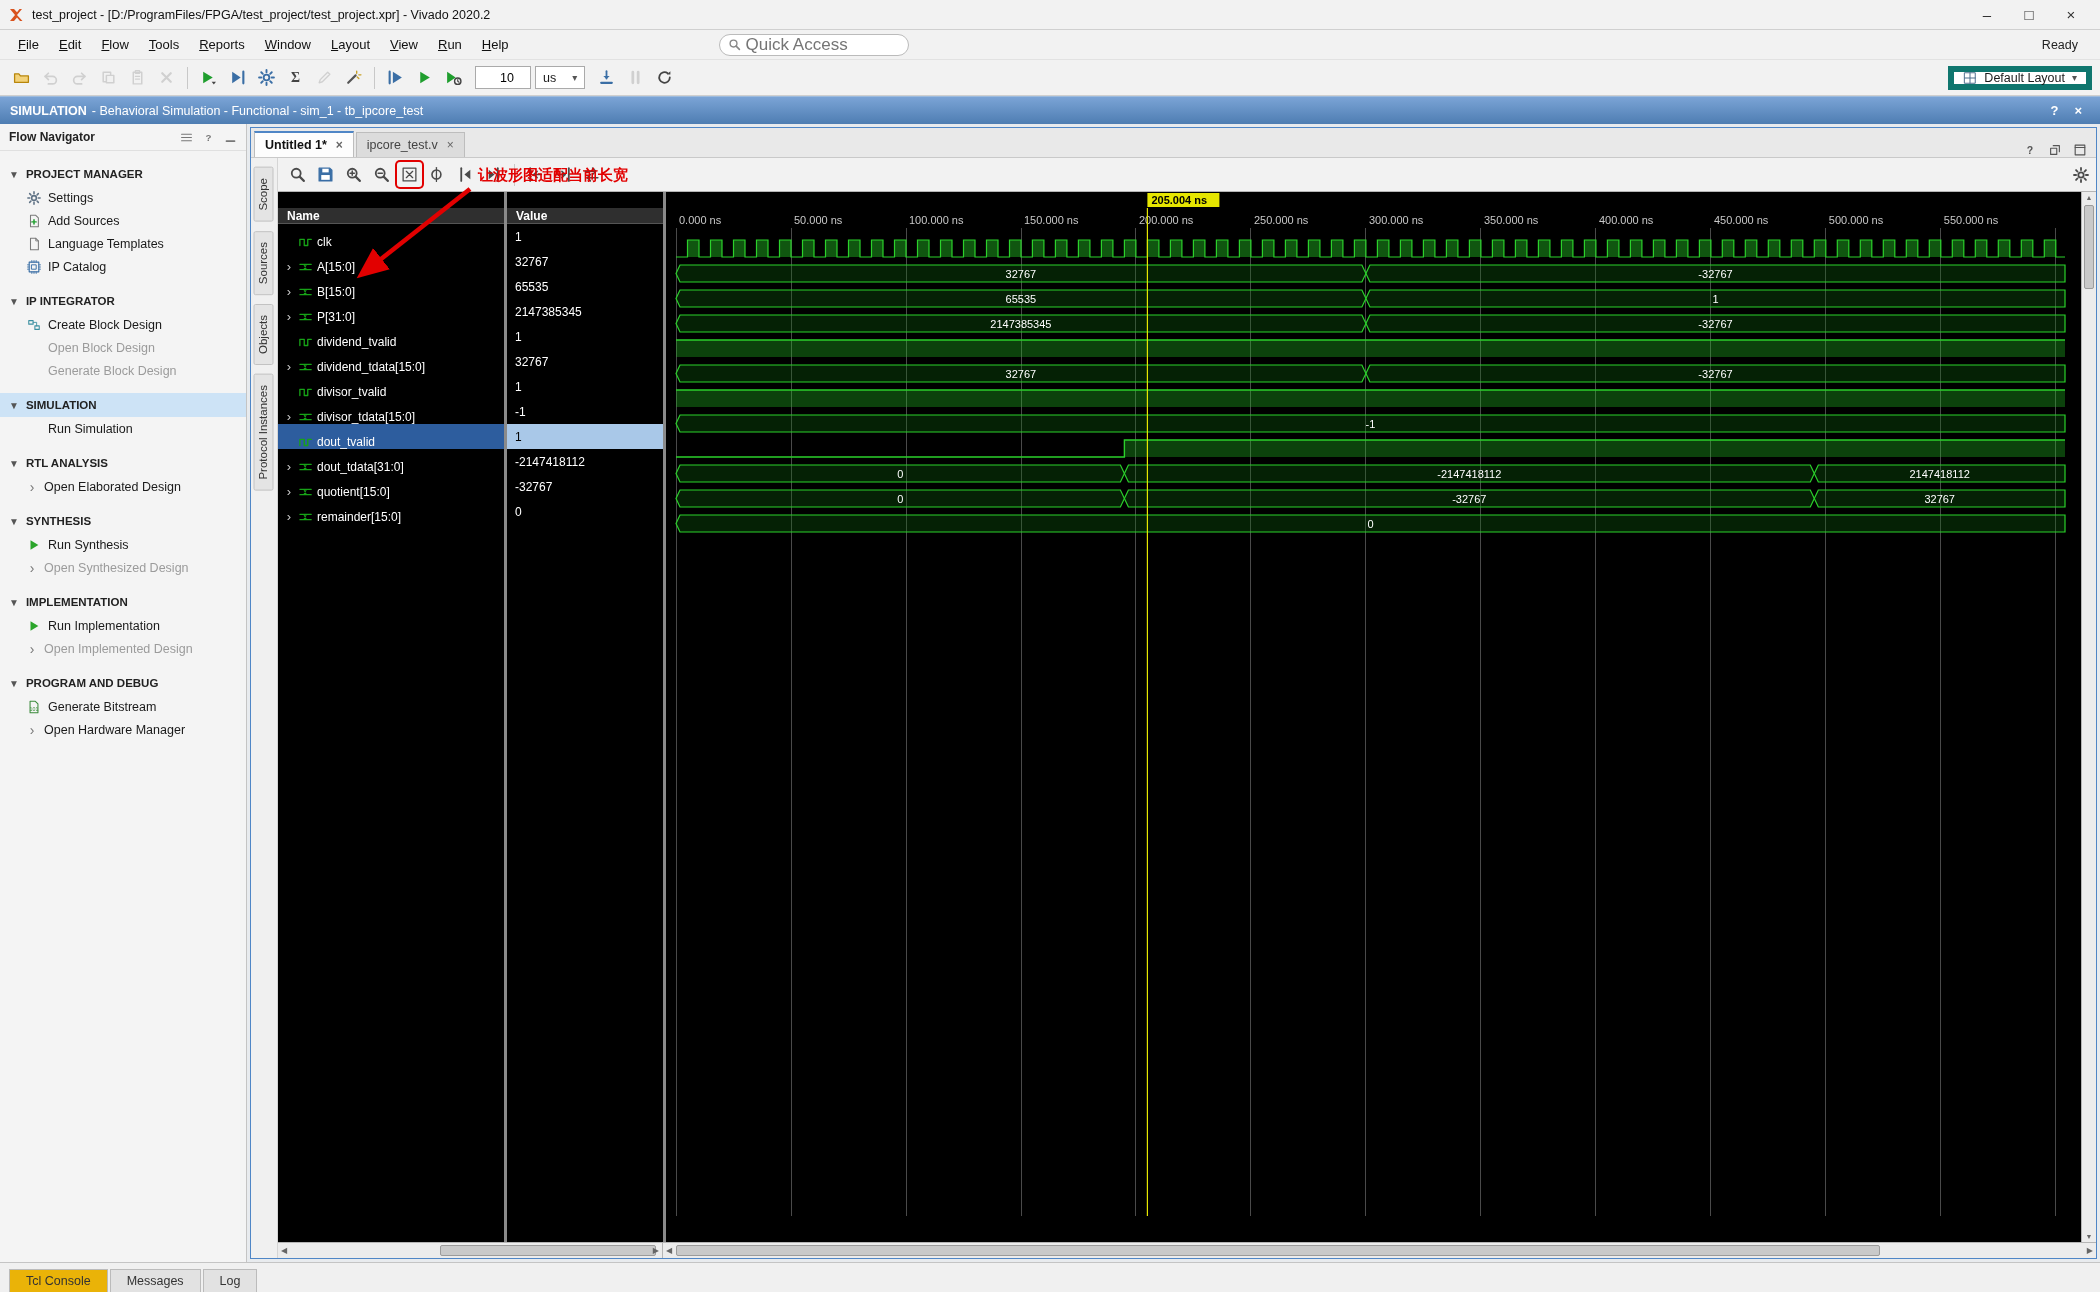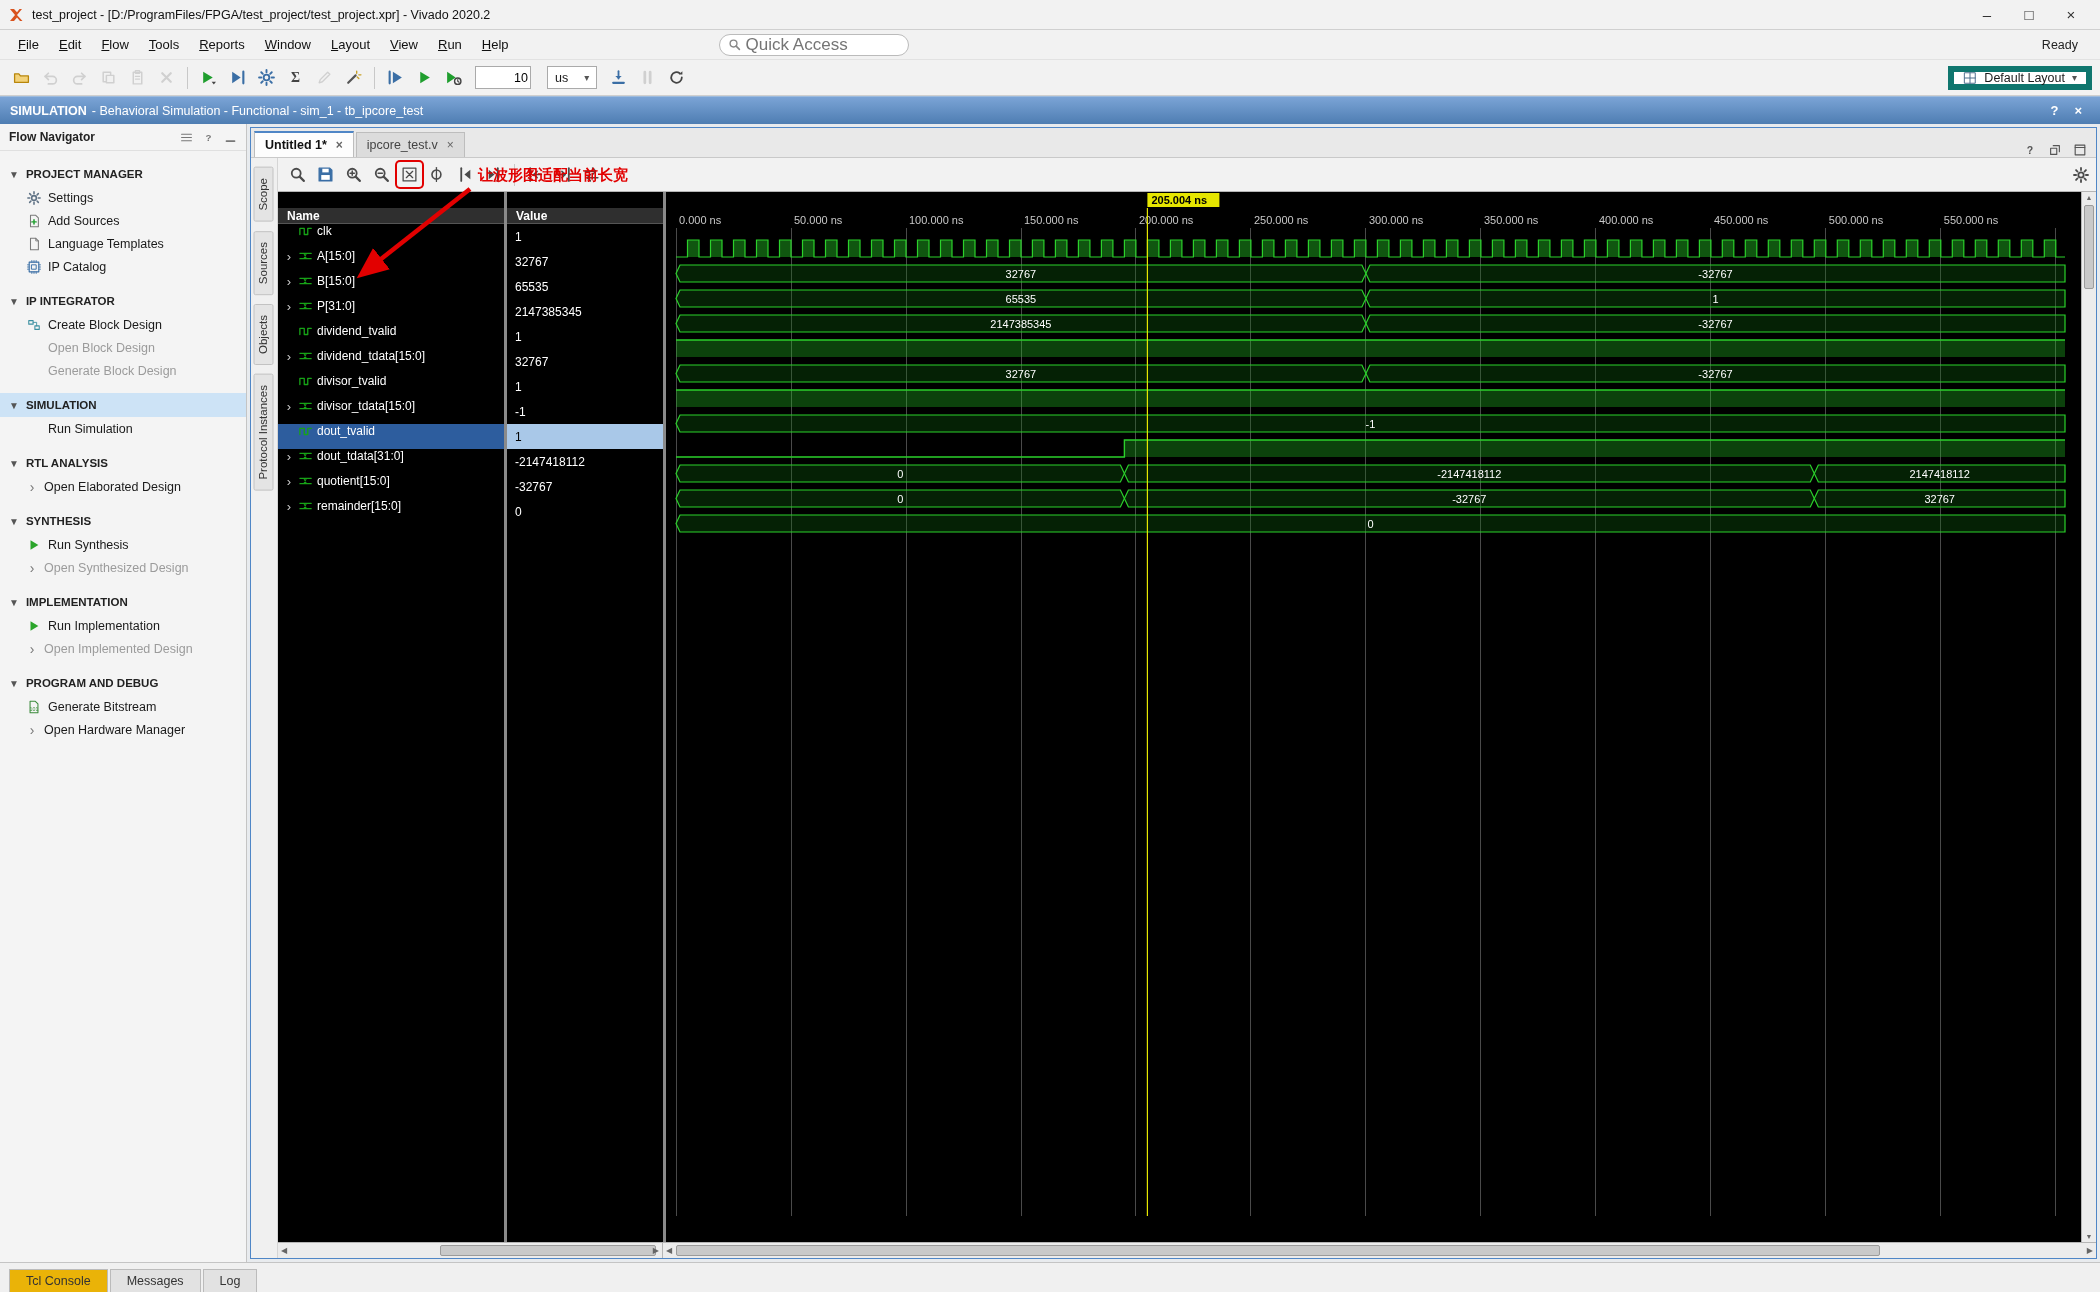--- a/index.html
+++ b/index.html
@@ -13,21 +13,21 @@
 .menubar{height:30px;background:#f2f2f2;display:flex;align-items:center;padding:0 8px;border-bottom:1px solid #e2e2e2;flex:none}
 .menu-item{padding:5px 10px;font-size:13px;color:#111}
 .quick-access{margin-left:200px;display:flex;align-items:center;gap:5px;border:1px solid #bbb;border-radius:11px;height:22px;padding:0 8px;background:#fff;width:190px}
 .qa-input{border:none;outline:none;font-size:17px;color:#777;width:140px;background:transparent;font-family:"Liberation Sans",sans-serif}
 .ready{margin-left:auto;padding-right:14px;font-size:12.5px;color:#222}
 .toolbar{height:36px;background:#f2f2f2;border-bottom:1px solid #cfcfcf;display:flex;align-items:center;padding:0 8px;flex:none}
 #tb-left,#tb-right{display:flex;align-items:center;gap:2px}
 .tb-btn{width:27px;height:27px;display:flex;align-items:center;justify-content:center;border-radius:3px}
 .tb-btn.disabled{opacity:.38}
 .tb-sep{width:1px;height:22px;background:#c8c8c8;margin:0 5px}
-.tb-time{width:56px;height:23px;border:1px solid #aaa;text-align:right;padding-right:2px;font-size:12.5px;margin:0 16px 0 8px;font-family:"Liberation Sans",sans-serif}
+.tb-time{width:56px;height:23px;border:1px solid #aaa;text-align:right;padding-right:16px;font-size:12.5px;margin:0 4px 0 8px;font-family:"Liberation Sans",sans-serif}
 .tb-select{display:flex;align-items:center;gap:16px;border:1px solid #aaa;height:23px;background:#fff;padding:0 7px;font-size:12.5px;margin-right:8px}
 .dd{font-size:10px;color:#555}
 .layout-select{margin-left:auto;display:flex;align-items:center;gap:7px;border:6px solid #0f766e;background:#fff;height:24px;padding:0 9px;font-size:12.5px}
 .sim-banner{height:28px;background:linear-gradient(#7ba4d6,#4e7db2);display:flex;align-items:center;padding:0 10px;color:#fff;flex:none;border-top:1px solid #9dbbdd}
 .banner-title{font-weight:bold;font-size:12.5px}
 .banner-rest{font-size:12.5px;margin-left:5px}
 .banner-right{margin-left:auto;display:flex;gap:16px;font-weight:bold;padding-right:8px;font-size:13px}
 .content{flex:1;min-height:0;display:flex}
 .flow-nav{width:247px;flex:none;background:#f4f4f4;border-right:1px solid #c4c4c4;display:flex;flex-direction:column;overflow:hidden}
 .fn-header{height:27px;display:flex;align-items:center;padding:0 9px;border-bottom:1px solid #e0e0e0;flex:none}
@@ -56,21 +56,21 @@
 #wt-buttons{display:flex;align-items:center;gap:3px}
 .wt-btn{width:25px;height:25px;display:flex;align-items:center;justify-content:center;border-radius:3px}
 .wt-btn.boxed{box-shadow:0 0 0 2px #e20000}
 .wt-gear{margin-left:auto;display:flex}
 .annotation{position:absolute;left:200px;top:8px;color:#e20000;font-weight:bold;font-size:15px;white-space:nowrap;z-index:6}
 .wave-main{flex:1;min-height:0;display:flex;background:#000}
 .names-panel{width:226px;flex:none;display:flex;flex-direction:column;background:#000;overflow:hidden}
 .values-panel{width:156px;flex:none;display:flex;flex-direction:column;background:#000;overflow:hidden}
 .panel-topstrip{height:16px;background:#000;flex:none}
 .panel-header{height:16px;background:#2f2f2f;border-bottom:1px solid #555;display:flex;align-items:center;padding:0 9px;color:#fff;font-weight:bold;font-size:12px;flex:none}
-.sig-row{height:25px;display:flex;align-items:flex-start;gap:4px;padding-left:5px;color:#fff;font-size:12px;white-space:nowrap}
+.sig-row{height:25px;display:flex;align-items:flex-end;gap:4px;padding-left:5px;color:#fff;font-size:12px;white-space:nowrap}
 .sig-row.sel{background:#2d5d9e}
 .expander{width:12px;color:#ccc;font-size:13px;text-align:center}
 .val-row{height:25px;display:flex;align-items:center;padding-left:8px;color:#fff;font-size:12px}
 .val-row.sel{background:#a9c8e8;color:#000}
 .vsplit{width:3px;background:#8a8a8a;cursor:col-resize;flex:none}
 .wave-plot{flex:1;min-width:0;position:relative;overflow:hidden}
 .wave-plot svg{position:absolute;left:0;top:0}
 .vscroll{width:15px;flex:none;background:#ececec;border-left:1px solid #b5b5b5;position:relative}
 .vthumb{position:absolute;top:13px;left:2px;right:2px;height:84px;background:#c9c9c9;border:1px solid #9b9b9b;border-radius:2px}
 .scroll-arrow{position:absolute;left:0;right:0;text-align:center;font-size:7px;color:#666}

